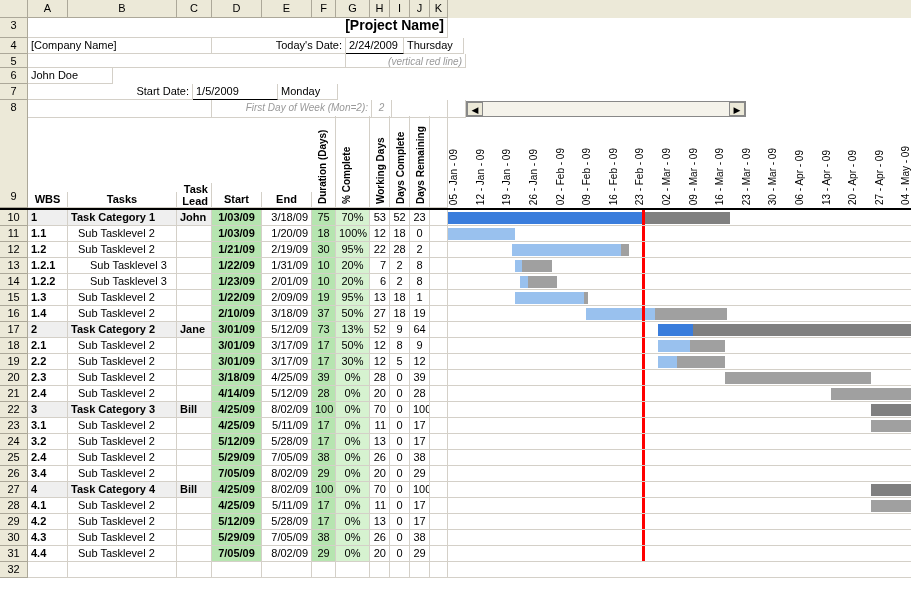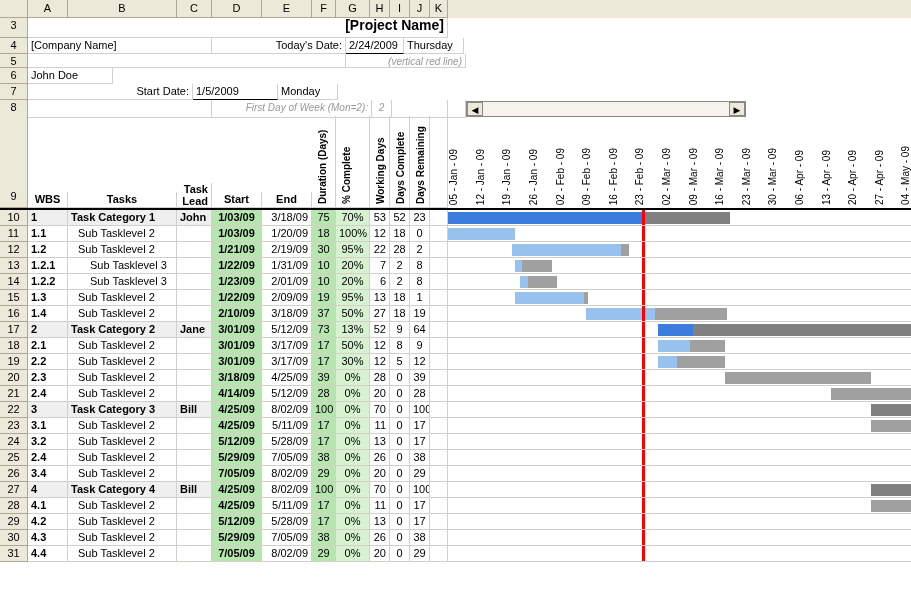--- a/index.html
+++ b/index.html
@@ -700,14 +700,29 @@
         <div class="cell c-H">20</div>
         <div class="cell c-I">0</div>
         <div class="cell c-J">29</div>
         <div class="cell c-K"></div>
         <div class="gantt-area">
           <div class="today-line" style="left: 194.18px;"></div>
         </div>
       </div>
     </div>
 
+  <div class="row">
+    <div class="rowhdr">32</div>
+    <div class="cell c-A"></div>
+      <div class="cell c-B"></div>
+      <div class="cell c-C"></div>
+    <div class="cell c-D"></div>
+      <div class="cell c-E"></div>
+      <div class="cell c-F"></div>
+    <div class="cell c-G"></div>
+      <div class="cell c-H"></div>
+      <div class="cell c-I"></div>
+    <div class="cell c-J"></div>
+      <div class="cell c-K"></div>
+    <div class="gantt-area"></div>
+  </div>
 
 </div>
 
 </body></html>

